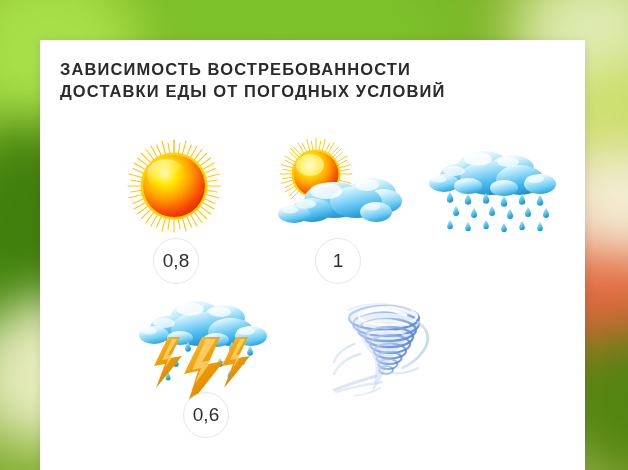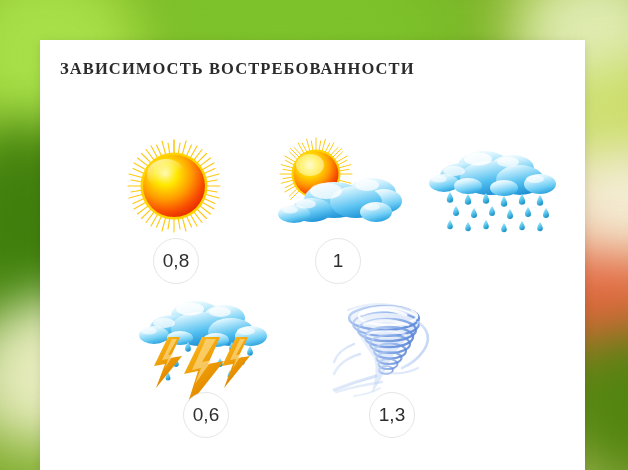--- a/index.html
+++ b/index.html
@@ -71,21 +71,21 @@
     left: 20px;
     top: 18px;
     width: 500px;
     color: #2b2b2b;
     font-size: 16.5px;
     font-weight: bold;
     letter-spacing: 1.1px;
     line-height: 22px;
     text-transform: uppercase;
   }
-  #title .line { display: block; white-space: nowrap; font-family: Liberation Serif, serif; }
+  #title .line { display: block; white-space: nowrap; }
 
   
   .row { position: absolute; left: 0; width: 545px; height: 148px; text-align: center; }
   #row1 { top: 98px; }
   #row2 { top: 252px; }
 
   .item {
     position: absolute;
     width: 150px;
     height: 148px;
@@ -137,20 +137,21 @@
   <div class="blob b7"></div>
   <div class="blob b8"></div>
   <div class="blob b9"></div>
   <div class="blob b10"></div>
 </div>
 
 <div id="card">
 
   <div id="title">
     <span class="line">ЗАВИСИМОСТЬ ВОСТРЕБОВАННОСТИ</span>
+    <span class="line">ДОСТАВКИ ЕДЫ ОТ ПОГОДНЫХ УСЛОВИЙ</span>
   </div>
 
   <div class="row" id="row1">
 
     <div class="item" id="it-sunny">
       <div class="art">
         <svg width="150" height="100" viewBox="0 0 150 100">
           <defs>
             <radialGradient id="gSun" cx="36%" cy="30%" r="72%">
               <stop offset="0%" stop-color="#fff9a8"></stop>
@@ -493,16 +494,15 @@
             <path d="M36 52 q-16 6 -20 18" stroke="url(#gTorPale)" stroke-width="2.4" opacity=".6"></path>
             <path d="M42 62 q-20 6 -26 20" stroke="url(#gTorPale)" stroke-width="2.4" opacity=".55"></path>
             <path d="M58 84 q-22 6 -42 14" stroke="url(#gTorPale)" stroke-width="3" opacity=".6"></path>
             <path d="M64 90 q-26 4 -46 10" stroke="url(#gTorPale)" stroke-width="2.4" opacity=".45"></path>
             <path d="M66 80 q18 4 34 -4" stroke="url(#gTorPale)" stroke-width="2.2" opacity=".45"></path>
             <path d="M62 96 q-10 6 -26 8" stroke="url(#gTorPale)" stroke-width="2" opacity=".4"></path>
             <path d="M30 18 q30 -12 62 0" stroke="url(#gTorPale)" stroke-width="2" opacity=".5"></path>
           </g>
         </svg>
       </div>
-      <div class="badge">1,3</div>
     </div>
   </div>
 </div>
 
 </body></html>

